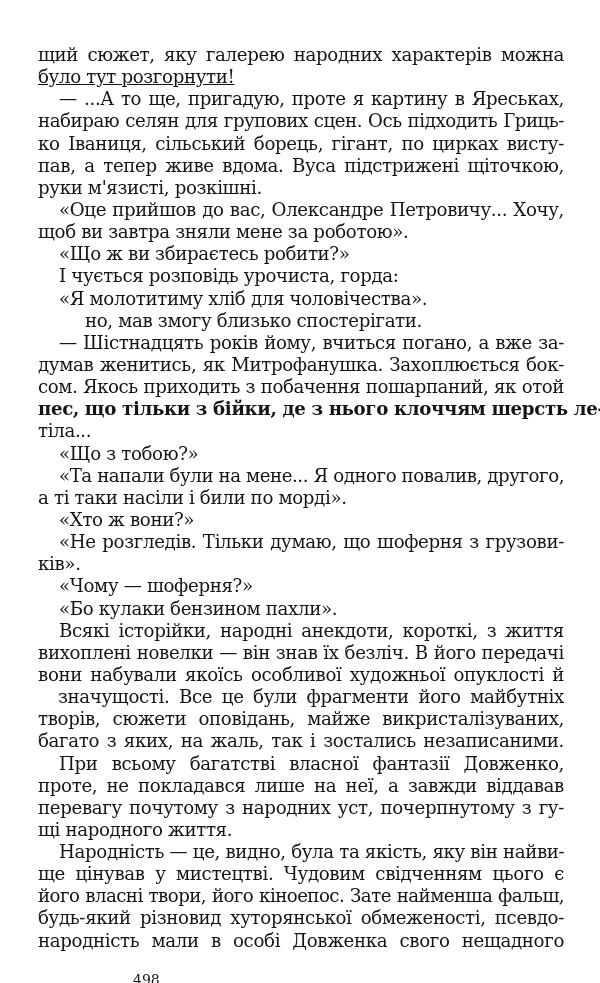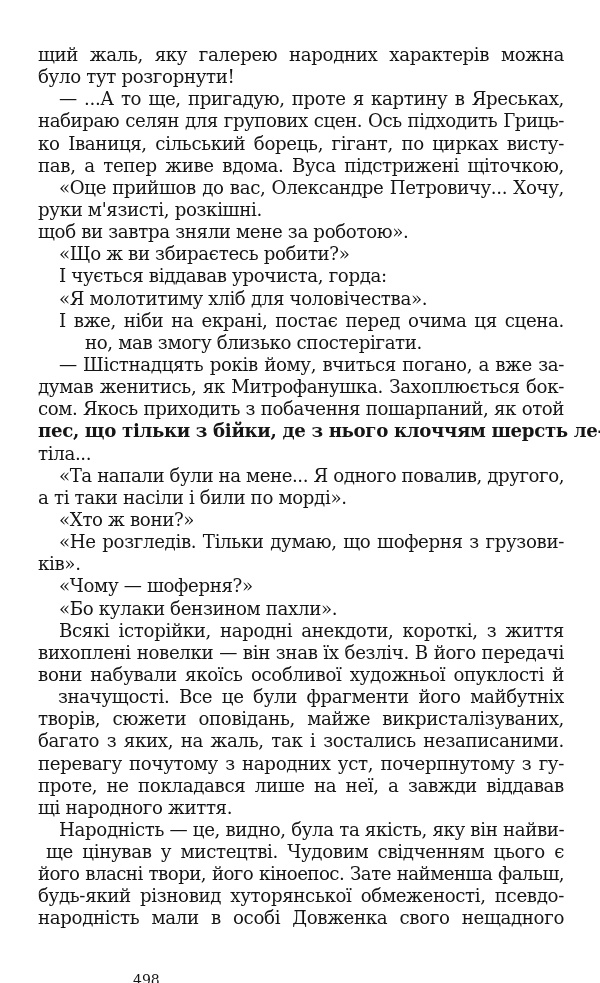--- a/index.html
+++ b/index.html
@@ -30,54 +30,55 @@
     top: 972px;
     font-family: "DejaVu Serif", "Liberation Serif", serif;
     font-size: 14px;
     color: #151515;
   }
 </style>
 </head>
 <body>
 
 <div class="page" id="page-body">
-    <span class="line" style="display: block;">щий жаль, яку галерею народних характерів можна</span>
-    <span class="line last" style="display: block;">було тут розгорнути!</span>
+    <span class="line" style="display: block;">щий сюжет, яку галерею народних характерів можна</span>
+    <span class="line last" style="display: block; text-decoration: underline;">було тут розгорнути!</span>
     <span class="line indent" style="display: block;">— ...А то ще, пригадую, проте я картину в Яреськах,</span>
     <span class="line" style="display: block; letter-spacing: -0.45px;">набираю селян для групових сцен. Ось підходить Гриць-</span>
     <span class="line" style="display: block;">ко Іваниця, сільський борець, гігант, по цирках висту-</span>
     <span class="line" style="display: block;">пав, а тепер живе вдома. Вуса підстрижені щіточкою,</span>
+    <span class="line last" style="display: block;">руки м'язисті, розкішні.</span>
     <span class="line indent" style="display: block;">«Оце прийшов до вас, Олександре Петровичу... Хочу,</span>
-    <span class="line last" style="display: block;">руки м'язисті, розкішні.</span>
     <span class="line last" style="display: block;">щоб ви завтра зняли мене за роботою».</span>
     <span class="line indent last" style="display: block;">«Що ж ви збираєтесь робити?»</span>
-    <span class="line indent last" style="display: block;">І чується віддавав урочиста, горда:</span>
+    <span class="line indent last" style="display: block;">І чується розповідь урочиста, горда:</span>
     <span class="line indent last" style="display: block;">«Я молотитиму хліб для чоловічества».</span>
-    <span class="line indent" style="display: block;">І вже, ніби на екрані, постає перед очима ця сцена.</span>
     <span class="line last" style="display: block; margin-left: 47px;">но, мав змогу близько спостерігати.</span>
     <span class="line indent" style="display: block;">— Шістнадцять років йому, вчиться погано, а вже за-</span>
     <span class="line" style="display: block;">думав женитись, як Митрофанушка. Захоплюється бок-</span>
     <span class="line" style="display: block; letter-spacing: -0.45px;">сом. Якось приходить з побачення пошарпаний, як отой</span>
     <span class="line" style="display: block; font-weight: bold;">пес, що тільки з бійки, де з нього клоччям шерсть ле-</span>
     <span class="line last" style="display: block;">тіла...</span>
+    <span class="line indent last" style="display: block;">«Що з тобою?»</span>
     <span class="line indent" style="display: block; letter-spacing: -0.45px;">«Та напали були на мене... Я одного повалив, другого,</span>
     <span class="line last" style="display: block;">а ті таки насіли і били по морді».</span>
     <span class="line indent last" style="display: block;">«Хто ж вони?»</span>
     <span class="line indent" style="display: block;">«Не розгледів. Тільки думаю, що шоферня з грузови-</span>
     <span class="line last" style="display: block;">ків».</span>
     <span class="line indent last" style="display: block;">«Чому — шоферня?»</span>
     <span class="line indent last" style="display: block;">«Бо кулаки бензином пахли».</span>
     <span class="line indent" style="display: block;">Всякі історійки, народні анекдоти, короткі, з життя</span>
     <span class="line" style="display: block;">вихоплені новелки — він знав їх безліч. В його передачі</span>
     <span class="line" style="display: block;">вони набували якоїсь особливої художньої опуклості й</span>
     <span class="line" style="display: block; margin-left: 20px;">значущості. Все це були фрагменти його майбутніх</span>
     <span class="line" style="display: block;">творів, сюжети оповідань, майже викристалізуваних,</span>
     <span class="line" style="display: block;">багато з яких, на жаль, так і зостались незаписаними.</span>
+    <span class="line indent" style="display: block;">При всьому багатстві власної фантазії Довженко,</span>
+    <span class="line" style="display: block;">проте, не покладався лише на неї, а завжди віддавав</span>
     <span class="line" style="display: block;">перевагу почутому з народних уст, почерпнутому з гу-</span>
-    <span class="line" style="display: block;">проте, не покладався лише на неї, а завжди віддавав</span>
     <span class="line last" style="display: block;">щі народного життя.</span>
     <span class="line indent" style="display: block;">Народність — це, видно, була та якість, яку він найви-</span>
-    <span class="line" style="display: block; margin-left: 8px;">ще цінував у мистецтві. Чудовим свідченням цього є</span>
+    <span class="line" style="display: block;">ще цінував у мистецтві. Чудовим свідченням цього є</span>
     <span class="line" style="display: block; letter-spacing: -0.55px;">його власні твори, його кіноепос. Зате найменша фальш,</span>
     <span class="line" style="display: block;">будь-який різновид хуторянської обмеженості, псевдо-</span>
     <span class="line" style="display: block;">народність мали в особі Довженка свого нещадного</span>
   </div>
 <div class="page-number">498</div>
 
 </body></html>

